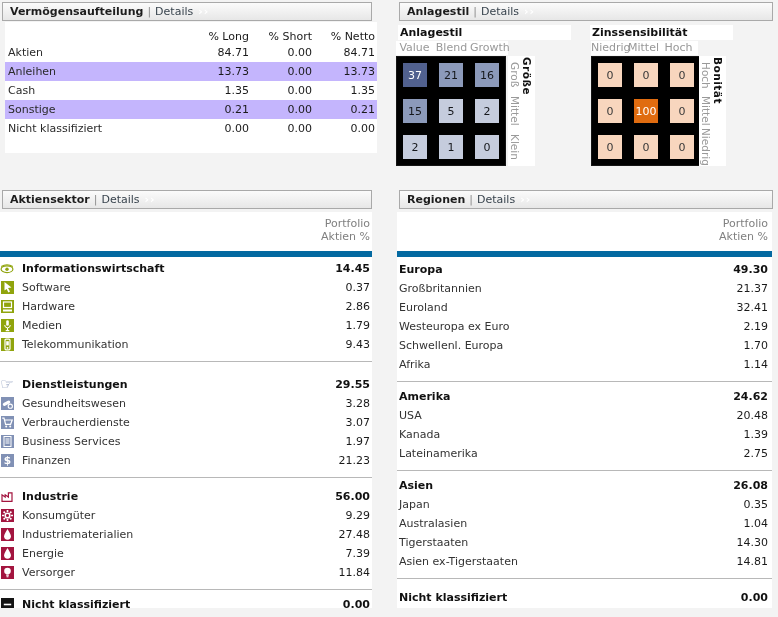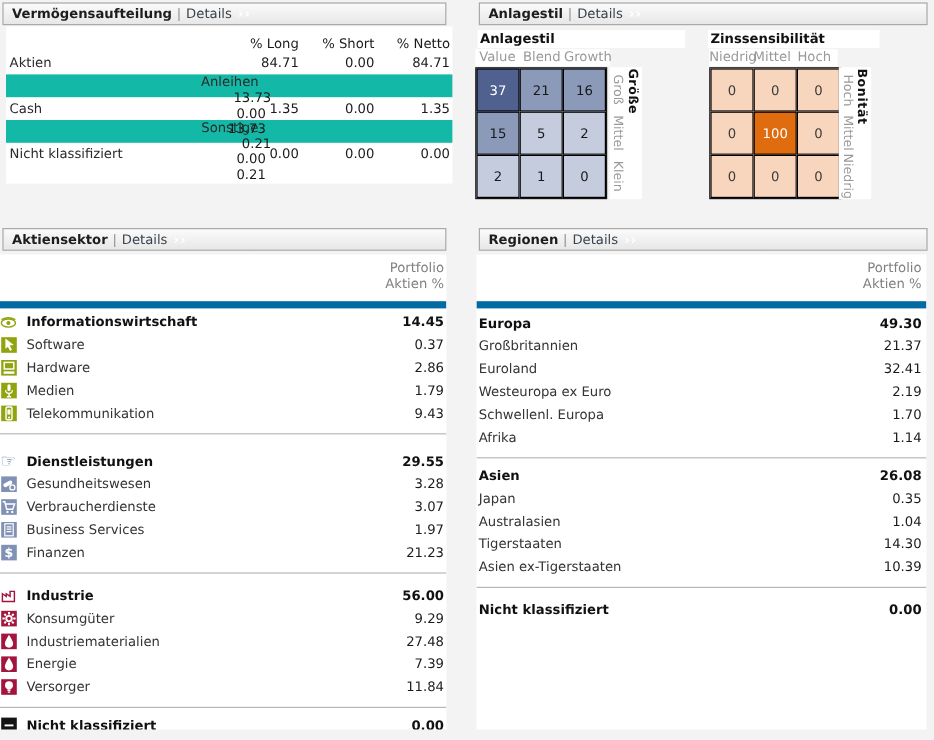--- a/index.html
+++ b/index.html
@@ -13,34 +13,34 @@
             white-space:nowrap; line-height:14px; }
   .hdrbar .ttl { font-weight:bold; color:#1d1d1d; }
   .hdrbar .sep { color:#8f8f8f; padding:0 4px; }
   .hdrbar .det { color:#39444e; text-decoration:none; }
   .hdrbar .chev { color:#ffffff; font-weight:bold; margin-left:5px; letter-spacing:1px; }
 
   
   .alloc { position:absolute; left:5px; top:22px; width:372px; height:131px; background:#fff; }
   .t-hdr { display:flex; align-items:flex-end; height:21px; color:#808080; padding-right:2px; }
   .t-row { display:flex; align-items:center; height:19px; padding-right:2px; }
-  .t-row.alt { background:#14b8a6;flex-direction:column; }
+  .t-row.alt { background:#c4b5fd; }
   .t-lab { flex:1; padding-left:3px; color:#2a2a2a; }
   .t-c { width:63px; text-align:right; color:#1a1a1a; }
   .t-c.w { width:72px; }
 
   
   .box-title { position:absolute; height:15px; background:#fff; font-weight:bold; color:#111;
                padding:1px 0 0 2px; }
   .gcols { position:absolute; top:41px; height:14px; background:#fff; display:flex; color:#999; }
   .gcols span { width:37px; text-align:center; white-space:nowrap; }
   .gcols.bond span { width:35px; }
   .grid { position:absolute; top:56px; display:grid; grid-template-columns:repeat(3,36px);
           grid-auto-rows:36px; border:1px solid #151515; }
-  .gc { border:1px solid #000000; display:flex; align-items:center; justify-content:center; }
+  .gc { border:6px solid #000000; display:flex; align-items:center; justify-content:center; }
   .eq-hi { background:#51618f; color:#fff; }
   .eq-md { background:#8c9aba; color:#16181c; }
   .eq-lo { background:#c5ccdd; color:#16181c; }
   .bd-lo { background:#f8d6be; color:#3a3a3a; }
   .bd-hi { background:#e06c10; color:#fff; }
   .vstrip { position:absolute; top:56px; width:27px; height:110px; background:#fff; }
   .vrow { position:absolute; left:0; width:14px; height:38px; writing-mode:vertical-rl;
           color:#999; display:flex; align-items:center; justify-content:center; font-size:10.5px; }
   .vaxis { position:absolute; left:13px; top:1px; writing-mode:vertical-rl; font-weight:bold;
            color:#111; font-size:10.5px; letter-spacing:0.5px; }
@@ -427,41 +427,59 @@
       <div class="row">
         <span class="lbl">Schwellenl. Europa</span>
         <span class="val">1.70</span>
       </div>
       <div class="row">
         <span class="lbl">Afrika</span>
         <span class="val">1.14</span>
       </div>
     </div>
 
+    <div class="sec r2">
+      <div class="row b">
+        <span class="lbl">Amerika</span>
+        <span class="val">24.62</span>
+      </div>
+      <div class="row">
+        <span class="lbl">USA</span>
+        <span class="val">20.48</span>
+      </div>
+      <div class="row">
+        <span class="lbl">Kanada</span>
+        <span class="val">1.39</span>
+      </div>
+      <div class="row">
+        <span class="lbl">Lateinamerika</span>
+        <span class="val">2.75</span>
+      </div>
+    </div>
 
     <div class="sec r3">
       <div class="row b">
         <span class="lbl">Asien</span>
         <span class="val">26.08</span>
       </div>
       <div class="row">
         <span class="lbl">Japan</span>
         <span class="val">0.35</span>
       </div>
       <div class="row">
         <span class="lbl">Australasien</span>
         <span class="val">1.04</span>
       </div>
       <div class="row">
         <span class="lbl">Tigerstaaten</span>
         <span class="val">14.30</span>
       </div>
       <div class="row">
         <span class="lbl">Asien ex-Tigerstaaten</span>
-        <span class="val">10.39</span>
+        <span class="val">14.81</span>
       </div>
     </div>
 
     <div class="sec r4 last">
       <div class="row b">
         <span class="lbl">Nicht klassifiziert</span>
         <span class="val">0.00</span>
       </div>
     </div>
   </div>

